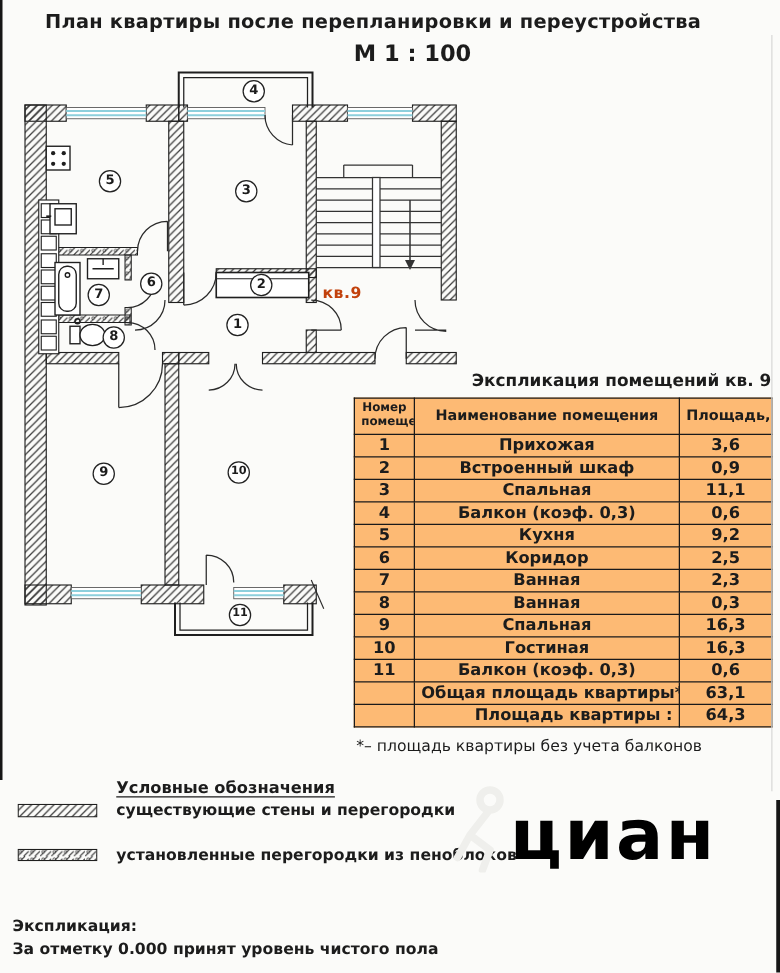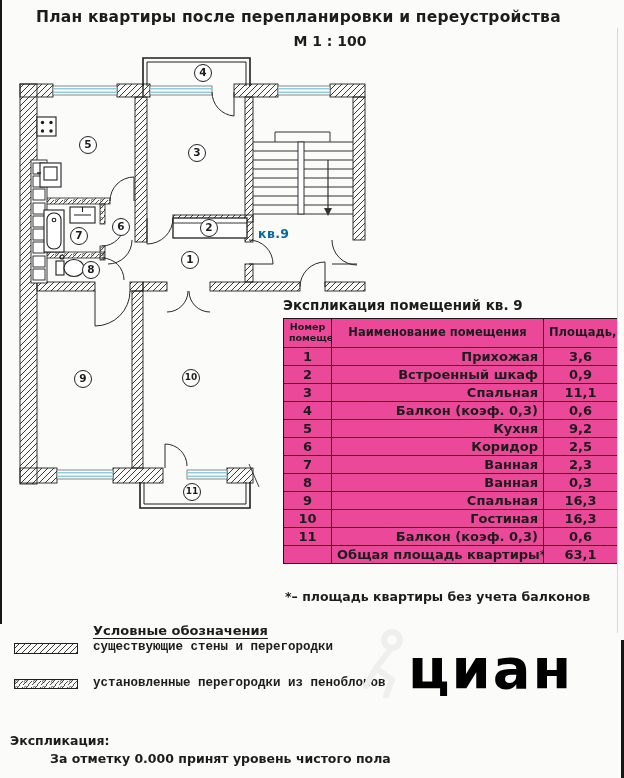--- a/index.html
+++ b/index.html
@@ -7,55 +7,55 @@
     width:624px;height:778px;position:relative;overflow:hidden;
     background:#fbfbf9;
     font-family:"DejaVu Sans","Liberation Sans",sans-serif;
     color:#1c1c1c;
   }
   .abs{position:absolute;}
   
   .doc-title{left:36px;top:8px;width:588px;text-align:left;
     font-size:15.5px;font-weight:700;letter-spacing:.2px;}
   .doc-scale{left:36px;top:33px;width:588px;text-align:center;
-    font-size:14px;font-weight:700;}
+    font-size:18px;font-weight:700;}
   
   .marker{
     border:1.4px solid #222;border-radius:50%;background:#fff;
     width:16px;height:16px;line-height:15px;text-align:center;
     font-size:10.5px;font-weight:700;box-sizing:content-box;
   }
   .marker.two{font-size:9px;}
   .apt-label{font-size:12.5px;font-weight:700;letter-spacing:.4px;}
   
-  .expl-title{left:283px;top:297px;width:334px;text-align:left;
+  .expl-title{left:283px;top:297px;width:334px;text-align:right;
     font-size:13.5px;font-weight:700;}
   table.expl{
     left:283px;top:318px;position:absolute;border-collapse:collapse;
-    table-layout:fixed;width:334px;background:#ec4899;
+    table-layout:fixed;width:334px;background:#fdba74;
     font-size:13px;
   }
   table.expl td,table.expl th{
     border:1.4px solid #1a1a1a;padding:0 5px;overflow:hidden;
     white-space:nowrap;font-weight:700;
   }
   table.expl th{height:28px;font-size:11.5px;line-height:1.15;}
   table.expl th.num-h{font-size:9.5px;}
   table.expl td{height:17px;}
   td.c,th.c{text-align:center;}
-  td.l{text-align:right;}
+  td.l{text-align:center;}
   td.r{text-align:right;}
-  .expl-foot{left:285px;top:589px;font-size:12.5px;font-weight:700;}
+  .expl-foot{left:285px;top:589px;font-size:12.5px;font-weight:400;}
   
   .legend-title{left:93px;top:611px;font-size:13px;font-weight:700;
     text-decoration:underline;text-underline-offset:3px;margin-top:12px;}
-  .legend-label{font-size:12.5px;font-weight:700;font-family:Liberation Mono, monospace;}
+  .legend-label{font-size:12.5px;font-weight:700;}
   
   .note-title{left:10px;top:733px;font-size:12.5px;font-weight:700;}
-  .note-text{left:10px;top:751px;font-size:12.5px;font-weight:700;margin-left:40px;}
+  .note-text{left:10px;top:751px;font-size:12.5px;font-weight:700;}
   
   .watermark{left:408px;top:636px;font-size:56px;font-weight:700;
     color:#000000;letter-spacing:2px;}
   
   .edge-left{left:0;top:0;width:2px;height:624px;background:#161616;}
   .edge-right-hair{left:617px;top:28px;width:1px;height:605px;background:#d9d9d7;}
   .edge-right-dark{left:621px;top:640px;width:3px;height:138px;background:#161616;}
 </style>
 </head>
 <body>
@@ -229,21 +229,21 @@
 <div class="abs marker" style="left:188px;top:144px;">3</div>
 <div class="abs marker" style="left:194px;top:64px;">4</div>
 <div class="abs marker" style="left:79px;top:136px;">5</div>
 <div class="abs marker" style="left:112px;top:218px;">6</div>
 <div class="abs marker" style="left:70px;top:227px;">7</div>
 <div class="abs marker" style="left:82px;top:261px;">8</div>
 <div class="abs marker" style="left:74px;top:370px;">9</div>
 <div class="abs marker two" style="left:182px;top:369px;">10</div>
 <div class="abs marker two" style="left:183px;top:483px;">11</div>
 
-<div class="abs apt-label" style="left:258px;top:226px;color:#0369a1;">кв.9</div>
+<div class="abs apt-label" style="left:258px;top:226px;color:#c2410c;">кв.9</div>
 
 <div class="abs doc-title">План квартиры после перепланировки и переустройства</div>
 <div class="abs doc-scale">М 1 : 100</div>
 
 <div class="abs expl-title">Экспликация помещений кв. 9</div>
 
 <table class="expl">
   <colgroup>
       <col style="width:48px">
       <col style="width:212px">
@@ -328,20 +328,25 @@
       </tr>
     </tbody>
   <tbody>
 
       <tr>
         <td></td>
         <td class="r">Общая площадь квартиры*:</td>
         <td class="c">63,1</td>
       </tr>
 
+      <tr>
+        <td></td>
+        <td class="r">Площадь квартиры :</td>
+        <td class="c">64,3</td>
+      </tr>
     </tbody>
 </table>
 
 <div class="abs expl-foot">*– площадь квартиры без учета балконов</div>
 
 <div class="abs legend-title">Условные обозначения</div>
 
 <svg class="abs" width="64" height="11" style="left:14px;top:643px;">
   <rect x="0.5" y="0.5" width="63" height="10" fill="url(#hatch)" stroke="#1f1f1f"></rect>
 </svg>

